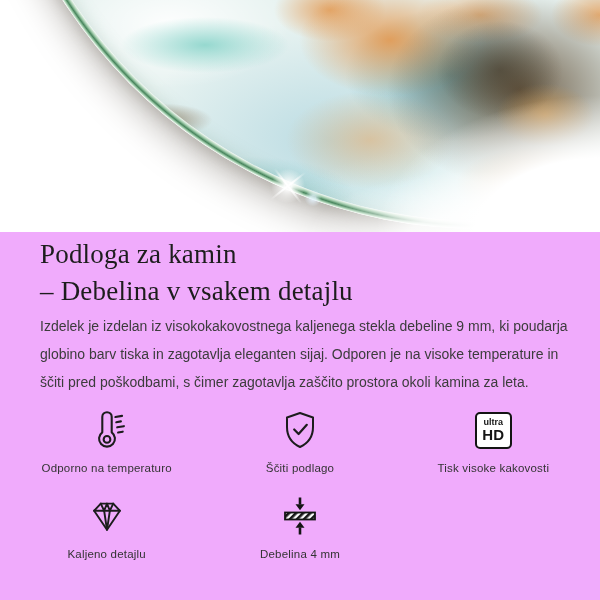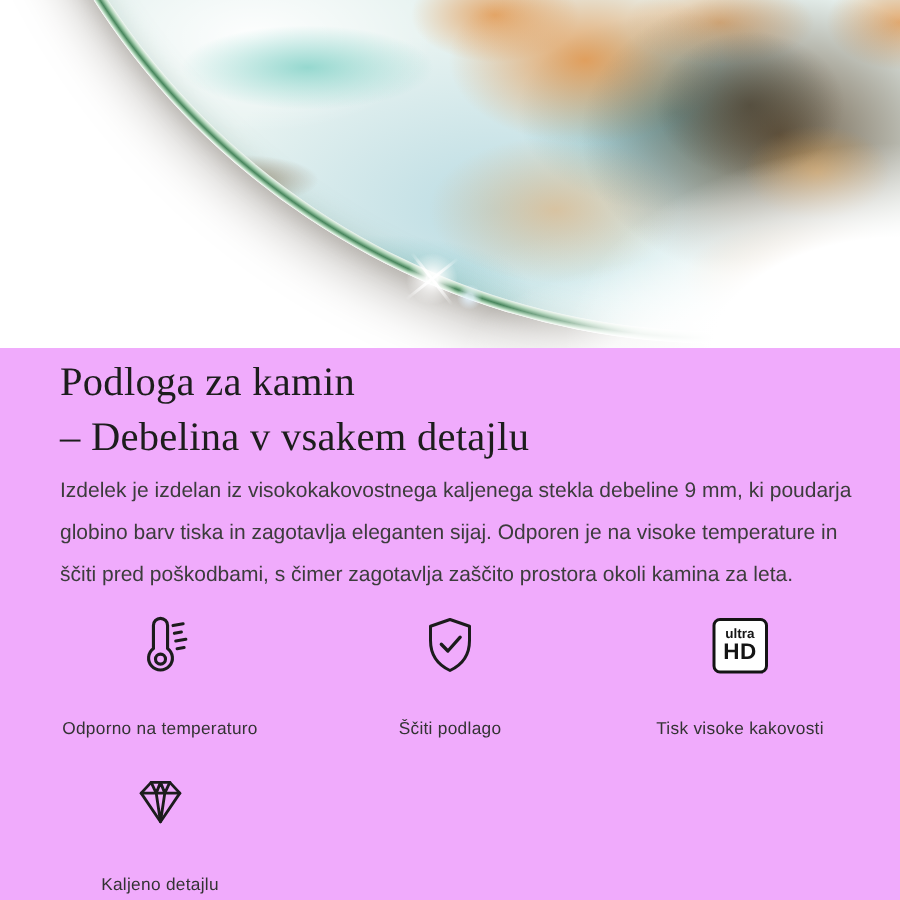--- a/index.html
+++ b/index.html
@@ -97,21 +97,21 @@
     display: grid;
     grid-template-columns: repeat(3, 1fr);
     row-gap: 18px;
   }
   .feature { display: flex; flex-direction: column; align-items: center; }
   .feature-icon {
     height: 48px; display: flex; align-items: center; justify-content: center;
     color: #1c1c1c;
   }
   .feature-label {
-    margin-top: 26px;
+    margin-top: 8px;
     font-size: 11.5px; color: #333333; letter-spacing: 0.2px;
     text-align: center;
   }
   .uhd-box {
     width: 37px; height: 37px; box-sizing: border-box;
     border: 2.5px solid #141414; border-radius: 5px;
     display: flex; flex-direction: column; align-items: center; justify-content: center;
     background: #fff;
   }
   .uhd-top { font-size: 9px; font-weight: 700; line-height: 9px; color: #141414; }
@@ -184,15 +184,33 @@
           <path d="M8.5 16.5 L15.5 9 H28.5 L35.5 16.5 L22 36.5 Z"></path>
           <path d="M8.5 16.5 H35.5"></path>
           <path d="M15.5 9 L19 16.5 L22 9 L25 16.5 L28.5 9"></path>
           <path d="M19 16.5 L22 36.5 M25 16.5 L22 36.5"></path>
         </svg>
       </div>
       <div class="feature-label">Kaljeno detajlu</div>
     </div>
 
 
+    <div class="feature">
+      <div class="feature-icon">
+        <svg width="44" height="44" viewBox="0 0 44 44">
+          <defs>
+            <pattern id="hatch" width="5" height="5" patternUnits="userSpaceOnUse" patternTransform="rotate(45)">
+              <rect width="5" height="5" fill="#ffffff"></rect>
+              <rect width="2.6" height="5" fill="#141414"></rect>
+            </pattern>
+          </defs>
+          <rect x="7" y="18.5" width="30" height="7" fill="url(#hatch)" stroke="#141414" stroke-width="1.8"></rect>
+          <line x1="22" y1="3.5" x2="22" y2="10.5" stroke="#141414" stroke-width="2.6"></line>
+          <path d="M17.5 10.2 H26.5 L22 16.2 Z" fill="#141414"></path>
+          <line x1="22" y1="40.5" x2="22" y2="33.5" stroke="#141414" stroke-width="2.6"></line>
+          <path d="M17.5 33.8 H26.5 L22 27.8 Z" fill="#141414"></path>
+        </svg>
+      </div>
+      <div class="feature-label">Debelina 4 mm</div>
+    </div>
 
   </div>
 </div>
 
 </body></html>

